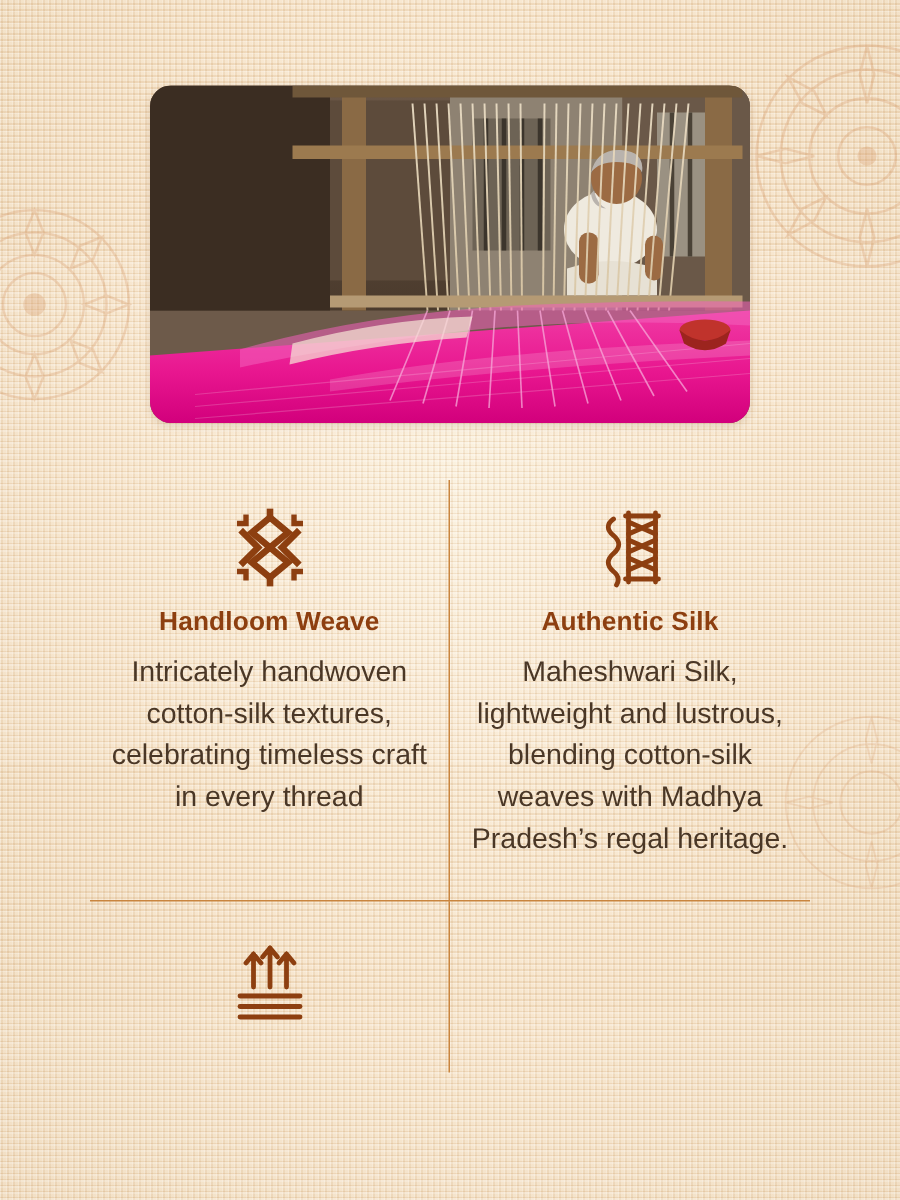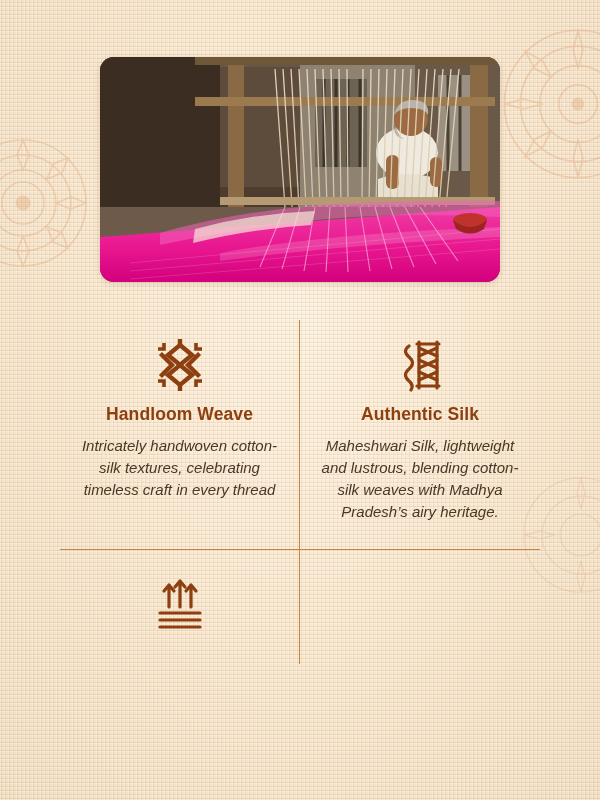--- a/index.html
+++ b/index.html
@@ -88,26 +88,25 @@
   }
   .f-title {
     font-size: 17.5px;
     font-weight: bold;
     color: #8d3f10;
     letter-spacing: 0.1px;
     margin: 0 0 10px 0;
     text-align: center;
   }
   .f-desc {
-    font-size: 15px;
+    font-size: 19px;
     line-height: 1.46;
     color: #4a3726;
     margin: 0 auto;
     max-width: 215px;
-    font-style: italic;
   }
 </style>
 </head>
 <body>
 
 <div class="bg-texture"></div>
 
 <svg class="mandala left" width="150" height="150" viewBox="0 0 100 100">
   <g fill="none" stroke="#d79a6a" stroke-width="1.1">
     <circle cx="50" cy="50" r="14"></circle>
@@ -304,21 +303,21 @@
             <line x1="42" y1="4" x2="42" y2="50"></line>
             <line x1="22" y1="6" x2="44" y2="6"></line>
             <line x1="22" y1="48" x2="44" y2="48"></line>
             <path d="M24 10 L42 18 M24 18 L42 10"></path>
             <path d="M24 22 L42 30 M24 30 L42 22"></path>
             <path d="M24 34 L42 42 M24 42 L42 34"></path>
           </g>
         </svg>
       </div>
       <div class="f-title">Authentic Silk</div>
-      <p class="f-desc">Maheshwari Silk, lightweight and lustrous, blending cotton-silk weaves with Madhya Pradesh’s airy heritage.</p>
+      <p class="f-desc">Maheshwari Silk, lightweight and lustrous, blending cotton-silk weaves with Madhya Pradesh’s regal heritage.</p>
     </div>
 
     <div class="cell c2">
       <div class="icon-wrap">
         <svg width="54" height="52" viewBox="0 0 54 52">
           <g stroke="#8d3f10" stroke-width="3.2" fill="none" stroke-linecap="round">
             <path d="M16 30 L16 8 M16 8 L11 14 M16 8 L21 14"></path>
             <path d="M27 30 L27 4 M27 4 L22 10 M27 4 L32 10"></path>
             <path d="M38 30 L38 8 M38 8 L33 14 M38 8 L43 14"></path>
             <line x1="7" y1="36" x2="47" y2="36"></line>

